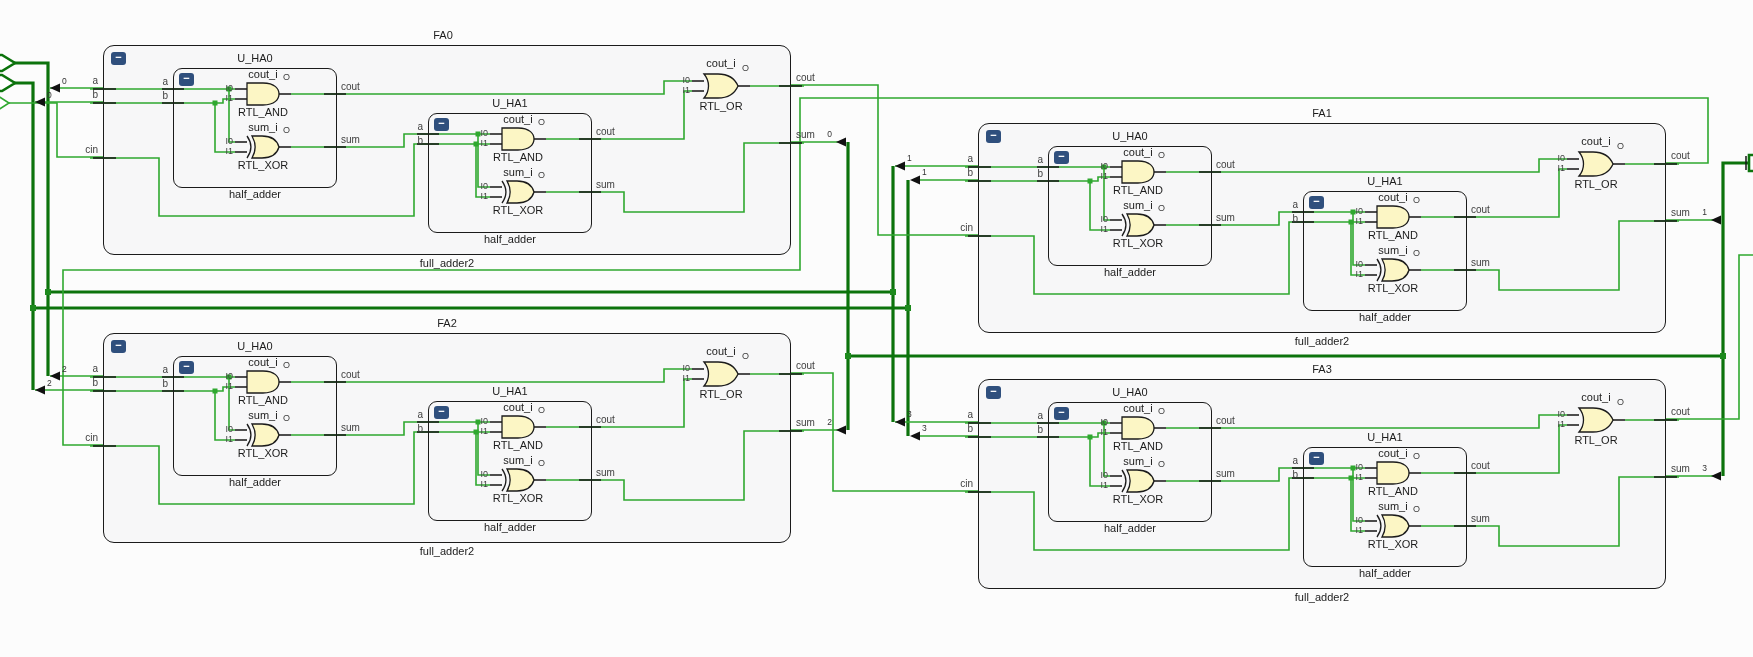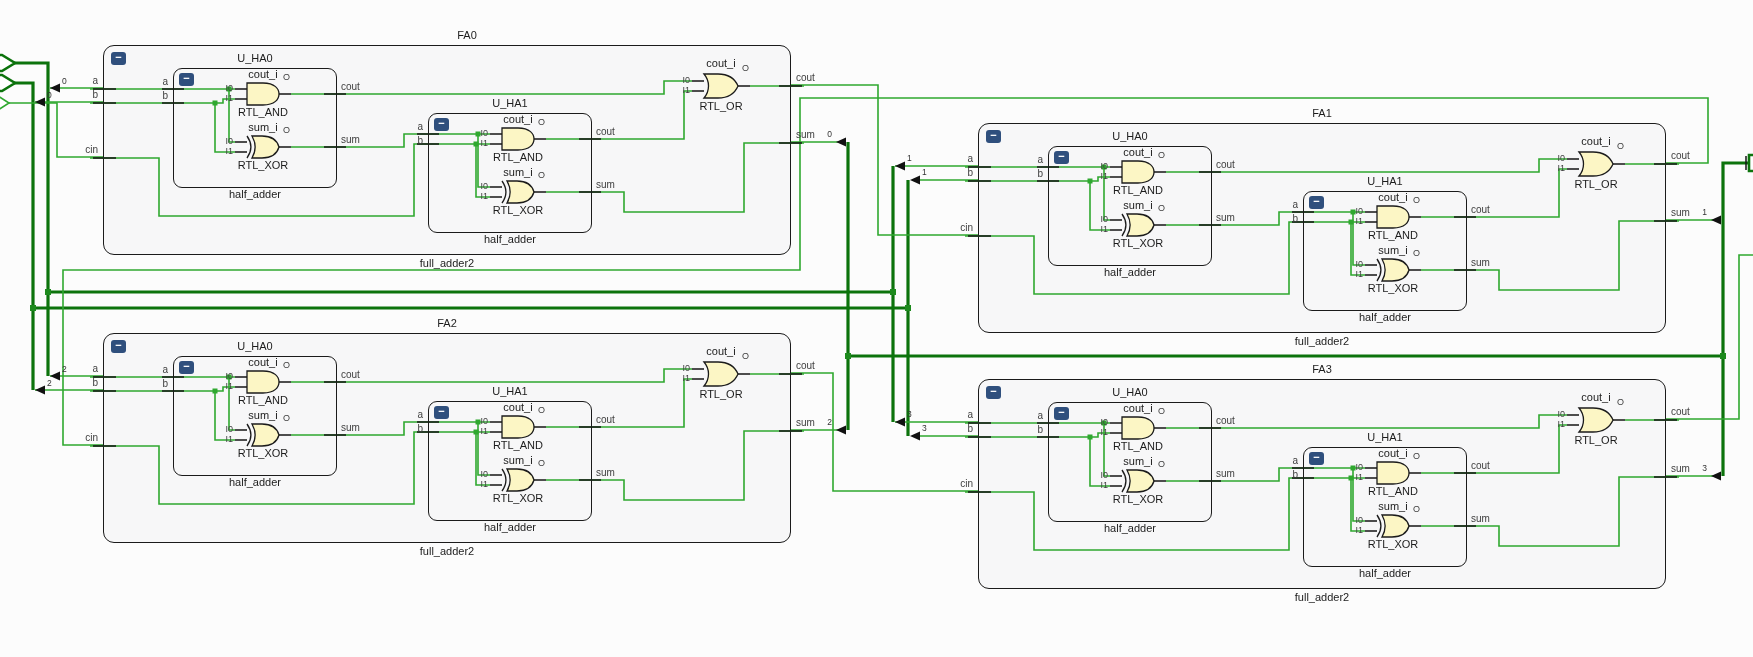--- a/index.html
+++ b/index.html
@@ -160,21 +160,21 @@
           <path d="M5 0 H15 C24 0 30 4 32 11 C30 18 24 22 15 22 H5 C9 15 9 7 5 0 Z"></path>
           <path d="M0 0 C5 7 5 15 0 22" fill="none"></path>
         </g>
         <g transform="translate(600,28)">
           <path d="M0 0 H14 C25 0 31 5 34 12 C31 19 25 24 14 24 H0 C6 17 6 7 0 0 Z"></path>
         </g>
       </g>
     </svg>
 
     <div class="icon" style="left:7px;top:6px">−</div>
-    <div class="lbl s11 ctr" style="left:363px;top:-17px">FA0</div>
+    <div class="lbl s11 ctr" style="left:339px;top:-17px">FA0</div>
     <div class="lbl s11 ctr" style="left:343px;top:211px">full_adder2</div>
 
     <div class="lbl s10 r" style="left:-46px;width:40px;top:29px">a</div>
     <div class="lbl s10 r" style="left:-46px;width:40px;top:43px">b</div>
     <div class="lbl s10 r" style="left:-46px;width:40px;top:98px">cin</div>
     <div class="lbl s10" style="left:692px;top:26px">cout</div>
     <div class="lbl s10" style="left:692px;top:83px">sum</div>
 
     <div class="ha" style="left:69px;top:22px">
       <div class="icon" style="left:5px;top:4px">−</div>

